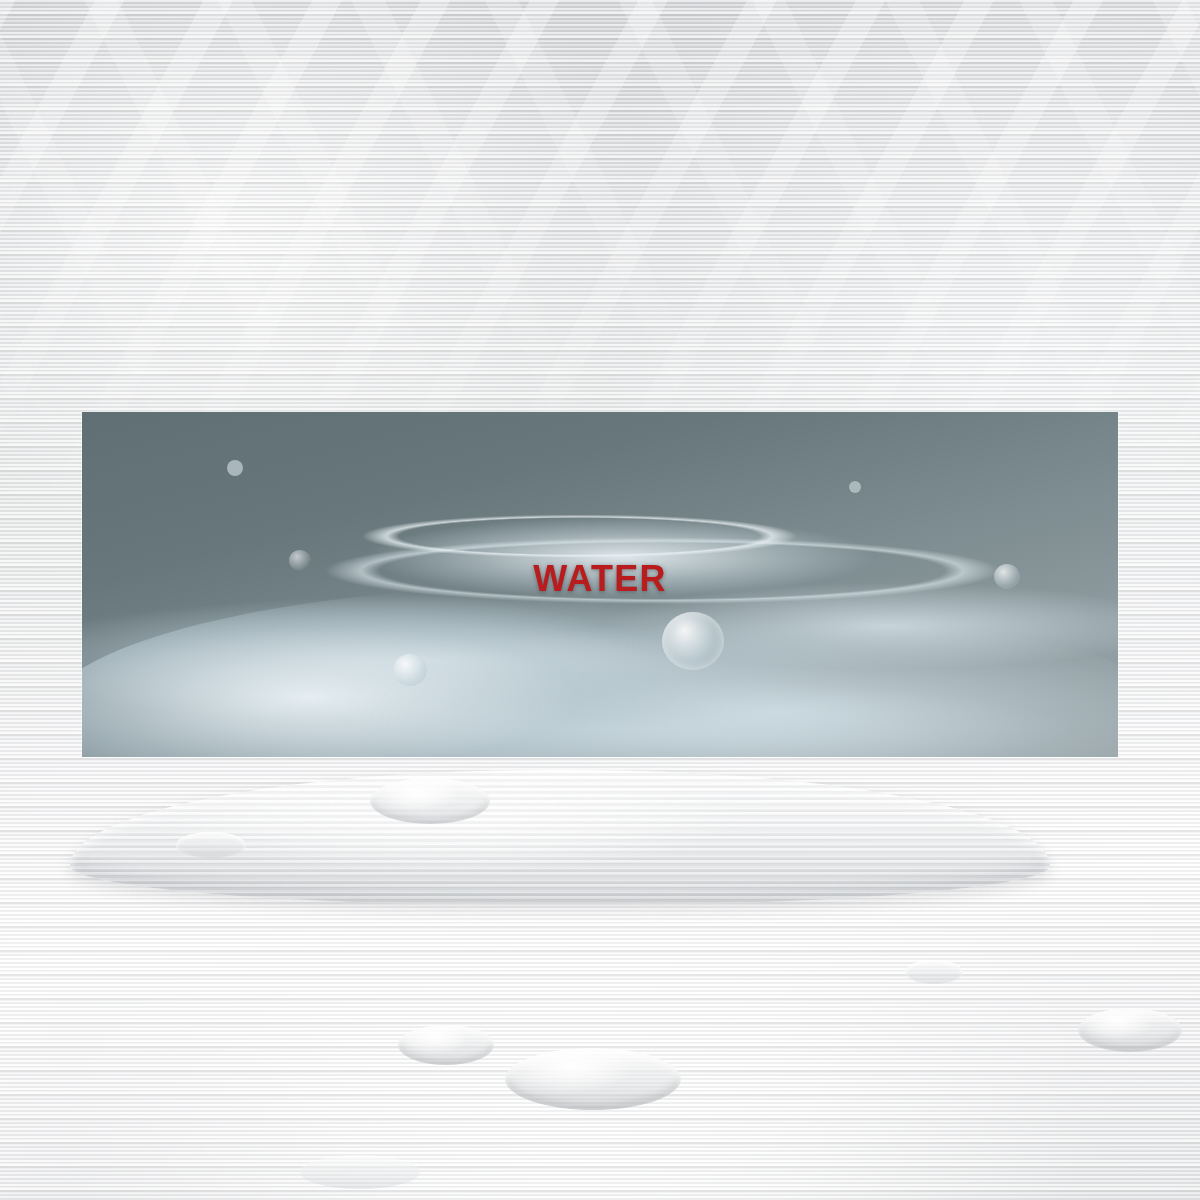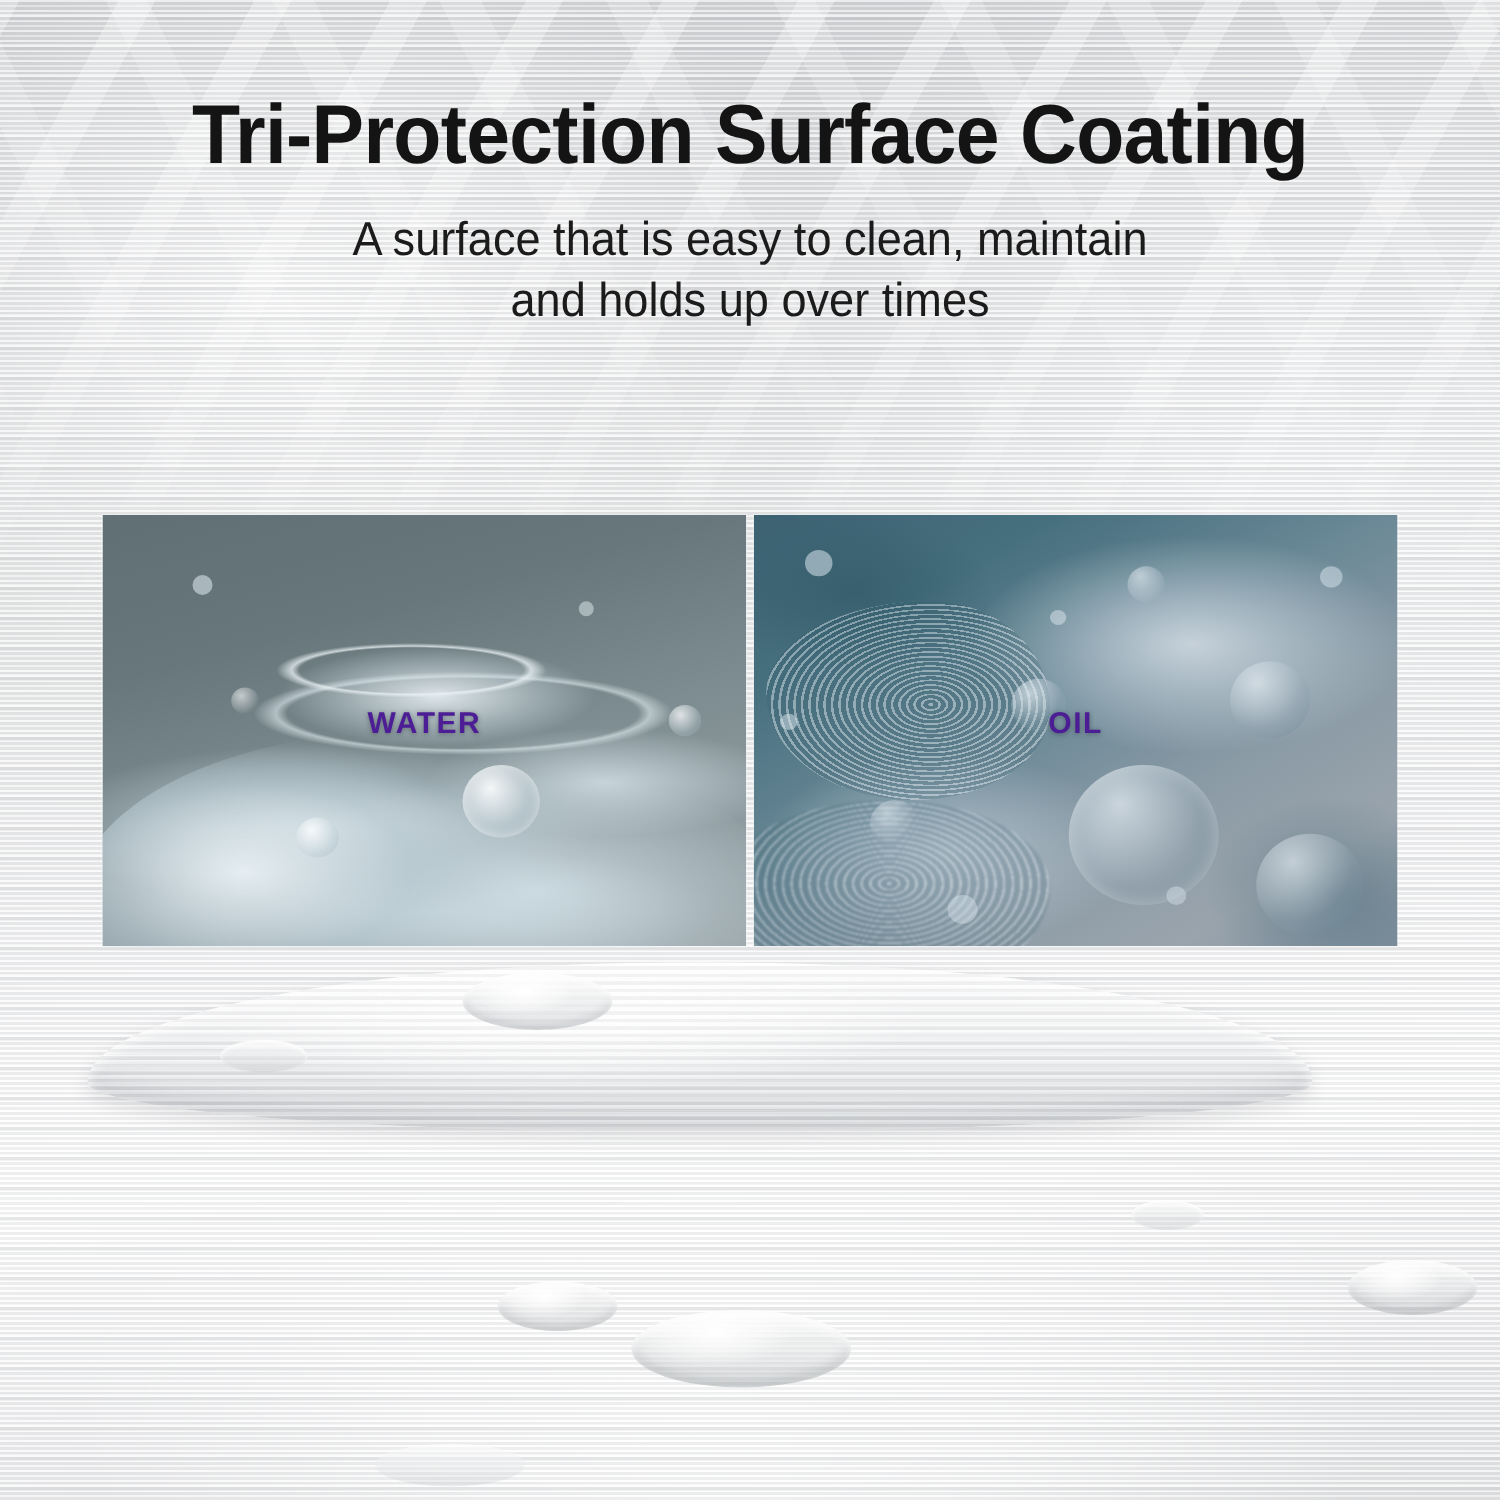--- a/index.html
+++ b/index.html
@@ -247,23 +247,23 @@
     overflow: hidden;
     display: flex;
     align-items: center;
     justify-content: center;
     box-shadow: 0 0 0 1px rgba(255,255,255,0.35);
   }
 
   .panel-label {
     position: relative;
     z-index: 9;
-    color: #4c1d95;
+    color: #b91c1c;
     font-family: "Liberation Sans Narrow", "Liberation Sans", sans-serif;
-    font-size: 24px;
+    font-size: 36px;
     font-weight: 700;
     letter-spacing: 1.2px;
     text-shadow: 0 1px 4px rgba(30,40,48,0.45);
     transform: translateY(-6px);
   }
 
   .layer { position: absolute; inset: 0; }
 
   
   .water-bg {
@@ -502,61 +502,35 @@
     <div class="big-drop-stripes"></div>
   </div>
   <div class="drop drop-a"></div>
   <div class="drop drop-b"></div>
   <div class="drop drop-c"></div>
   <div class="drop drop-d"></div>
   <div class="drop drop-e"></div>
   <div class="drop drop-f"></div>
   <div class="drop drop-g"></div>
 
-  <div class="heading">
-    <h1 class="title">Tri-Protection Surface Coating</h1>
-    <p class="subtitle">
-      <span class="ln">A surface that is easy to clean, maintain</span>
-      <span class="ln">and holds up over times</span>
-    </p>
-  </div>
 
   <div class="panels">
 
     <div class="panel">
       <div class="layer water-bg"></div>
       <div class="layer water-splash"></div>
       <div class="layer water-arc"></div>
       <div class="water-crest"></div>
       <div class="wb wb1"></div>
       <div class="wb wb2"></div>
       <div class="wb wb3"></div>
       <div class="wb wb4"></div>
       <div class="wb wb5"></div>
       <div class="wb wb6"></div>
       <span class="panel-label">WATER</span>
     </div>
 
-    <div class="panel">
-      <div class="layer oil-bg"></div>
-      <div class="layer oil-sheen"></div>
-      <div class="oil-swirl"></div>
-      <div class="oil-swirl2"></div>
-      <div class="ob ob1"></div>
-      <div class="ob ob2"></div>
-      <div class="ob ob3"></div>
-      <div class="ob ob4"></div>
-      <div class="ob ob5"></div>
-      <div class="ob ob6"></div>
-      <div class="ob ob7"></div>
-      <div class="ob ob8"></div>
-      <div class="ob ob9"></div>
-      <div class="ob ob10"></div>
-      <div class="ob ob11"></div>
-      <div class="ob ob12"></div>
-      <span class="panel-label">OIL</span>
-    </div>
 
 
   </div>
 
 
 </div>
 
 </body></html>

